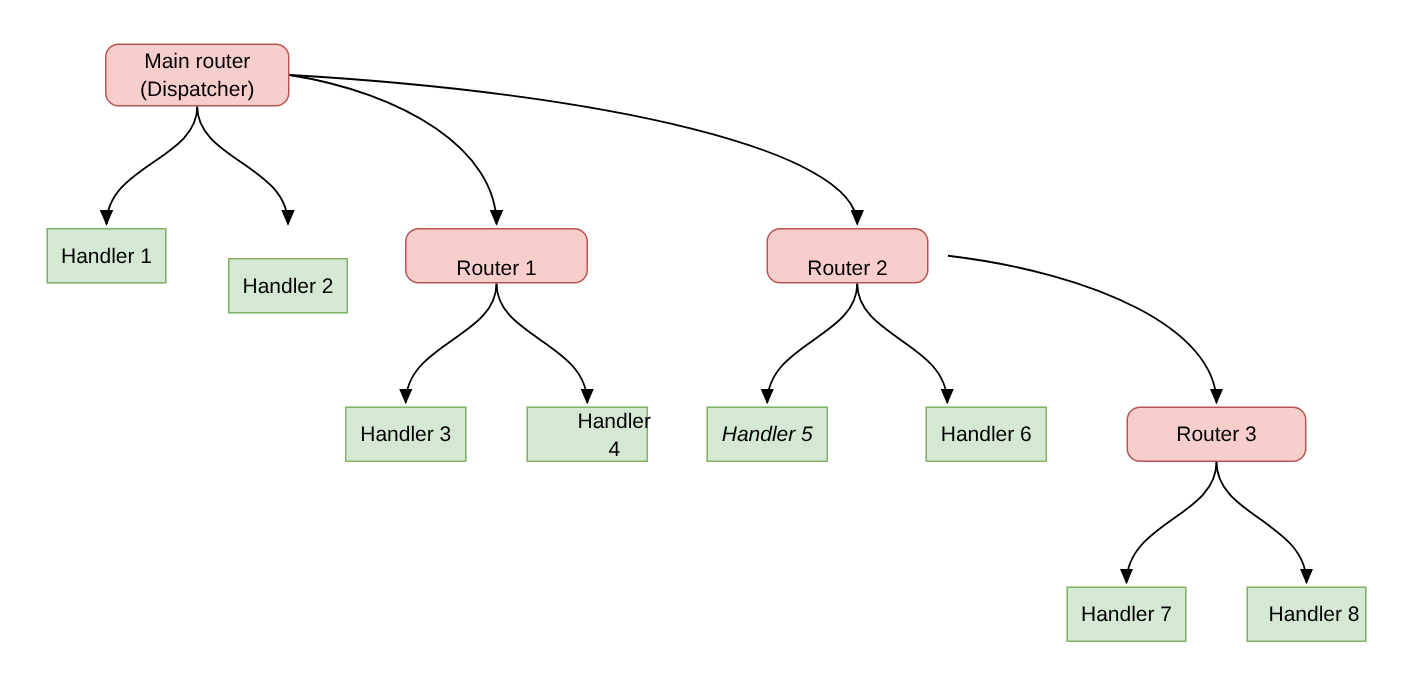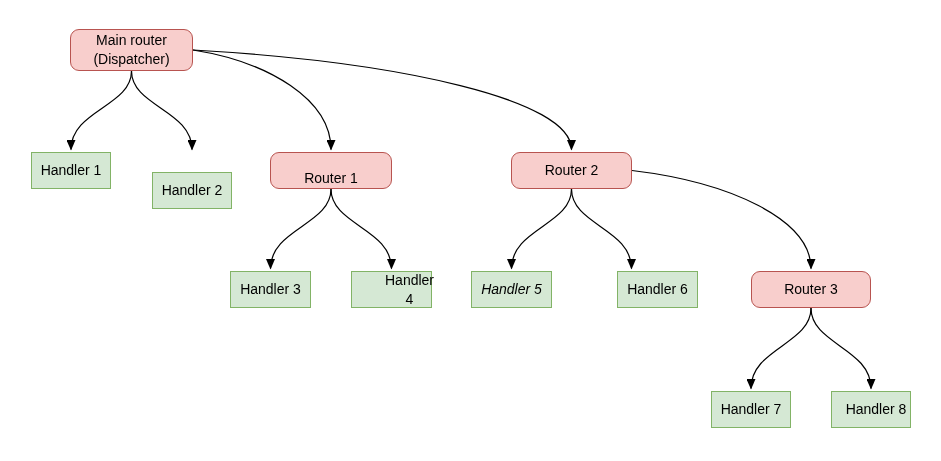--- a/index.html
+++ b/index.html
@@ -75,21 +75,21 @@
         <path d="M 811 308 C 811 344.225, 751 348.25, 751 388.5" class="edge" marker-end="url(#arrowhead)"></path>
         <path d="M 811 308 C 811 344.225, 871 348.25, 871 388.5" class="edge" marker-end="url(#arrowhead)"></path>
       </g>
   </svg>
 
   <div class="node router" style="left:70px;  top:29px;  width:123px; height:42px;"><span>Main router
 (Dispatcher)</span></div>
   <div class="node handler" style="left:31px;  top:152px; width:80px;  height:37px;"><span>Handler 1</span></div>
   <div class="node handler" style="left:152px; top:152px; width:80px;  height:37px;margin-top:20px;"><span>Handler 2</span></div>
   <div class="node router" style="left:270px; top:152px; width:122px; height:37px;align-items:flex-end;"><span>Router 1</span></div>
-  <div class="node router" style="left:511px; top:152px; width:121px; height:37px;"><span>Router 2</span></div>
+  <div class="node router" style="left:511px; top:152px; width:108px; height:37px;align-items:flex-end;"><span>Router 2</span></div>
   <div class="node handler" style="left:230px; top:271px; width:81px;  height:37px;justify-content:center;"><span>Handler 3</span></div>
   <div class="node handler" style="left:351px; top:271px; width:81px;  height:37px;padding-left:36px;"><span>Handler 4</span></div>
   <div class="node handler" style="left:471px; top:271px; width:81px;  height:37px;font-style:italic;"><span>Handler 5</span></div>
   <div class="node handler" style="left:591px; top:271px; width:81px;  height:37px;margin-left:26px;"><span>Handler 6</span></div>
   <div class="node router" style="left:751px; top:271px; width:120px; height:37px;"><span>Router 3</span></div>
   <div class="node handler" style="left:711px; top:391px; width:80px;  height:37px;"><span>Handler 7</span></div>
   <div class="node handler" style="left:831px; top:391px; width:80px;  height:37px;padding-left:10px;"><span>Handler 8</span></div>
 
 </div>
 

